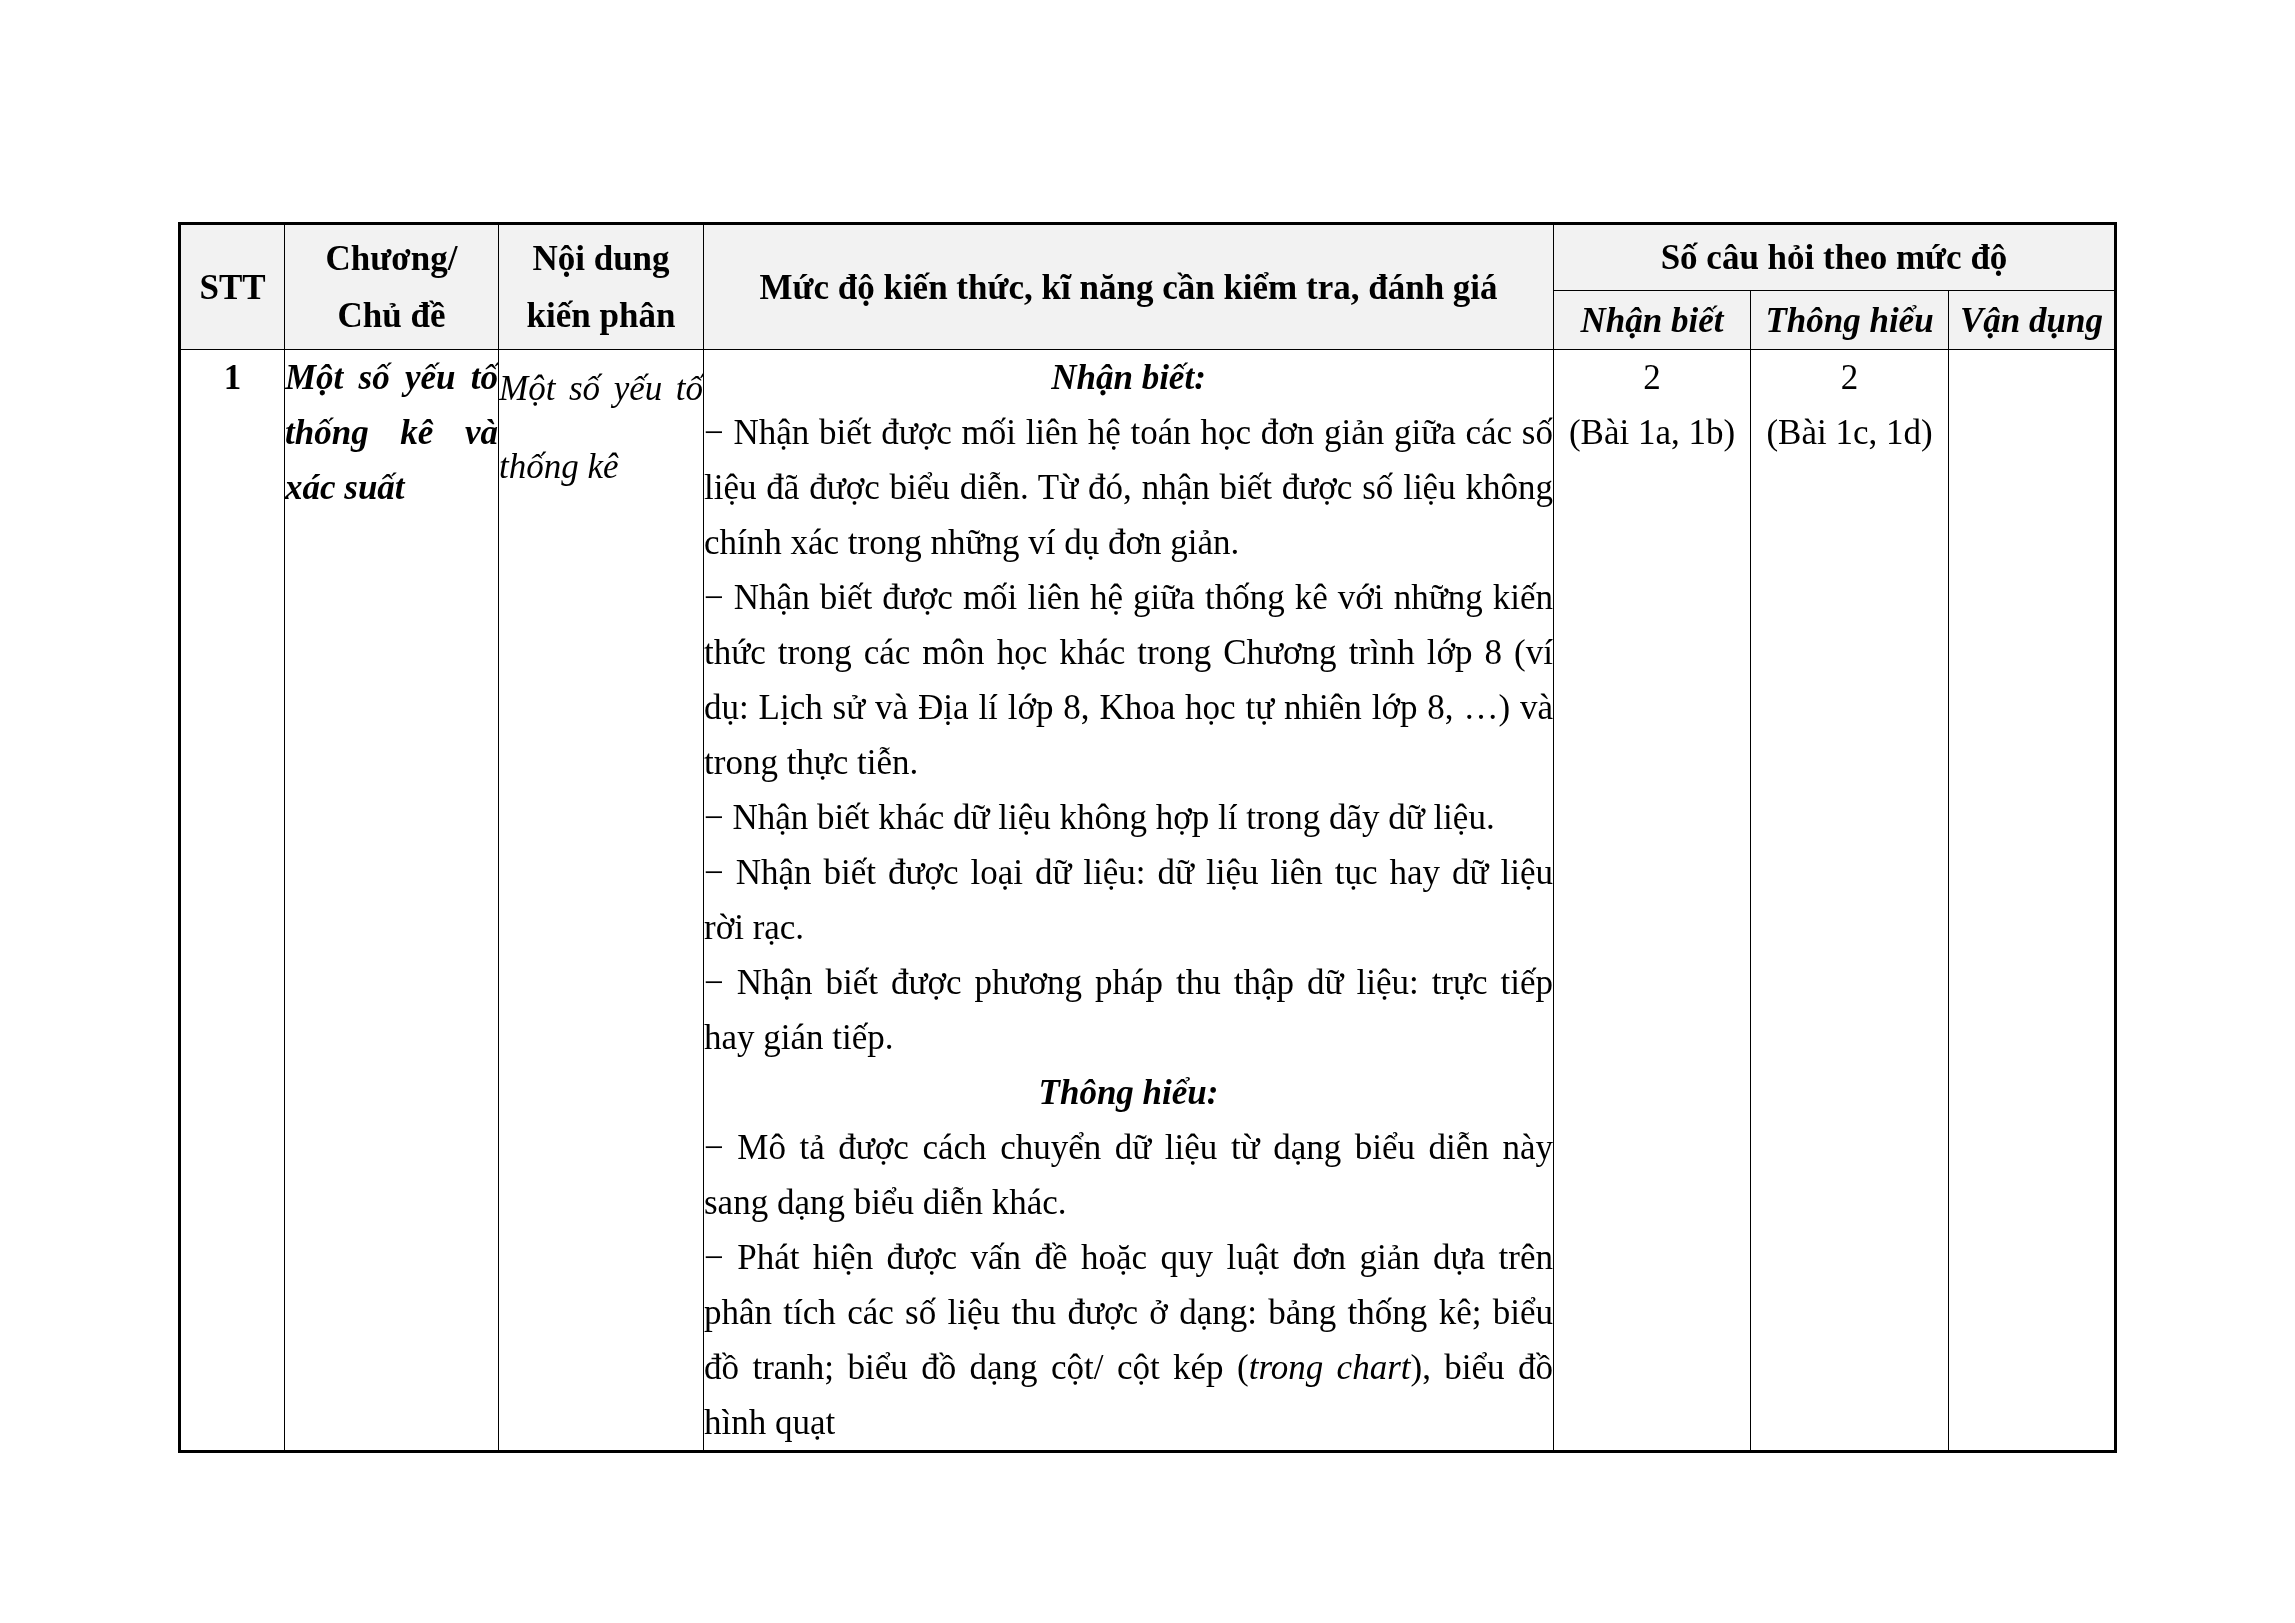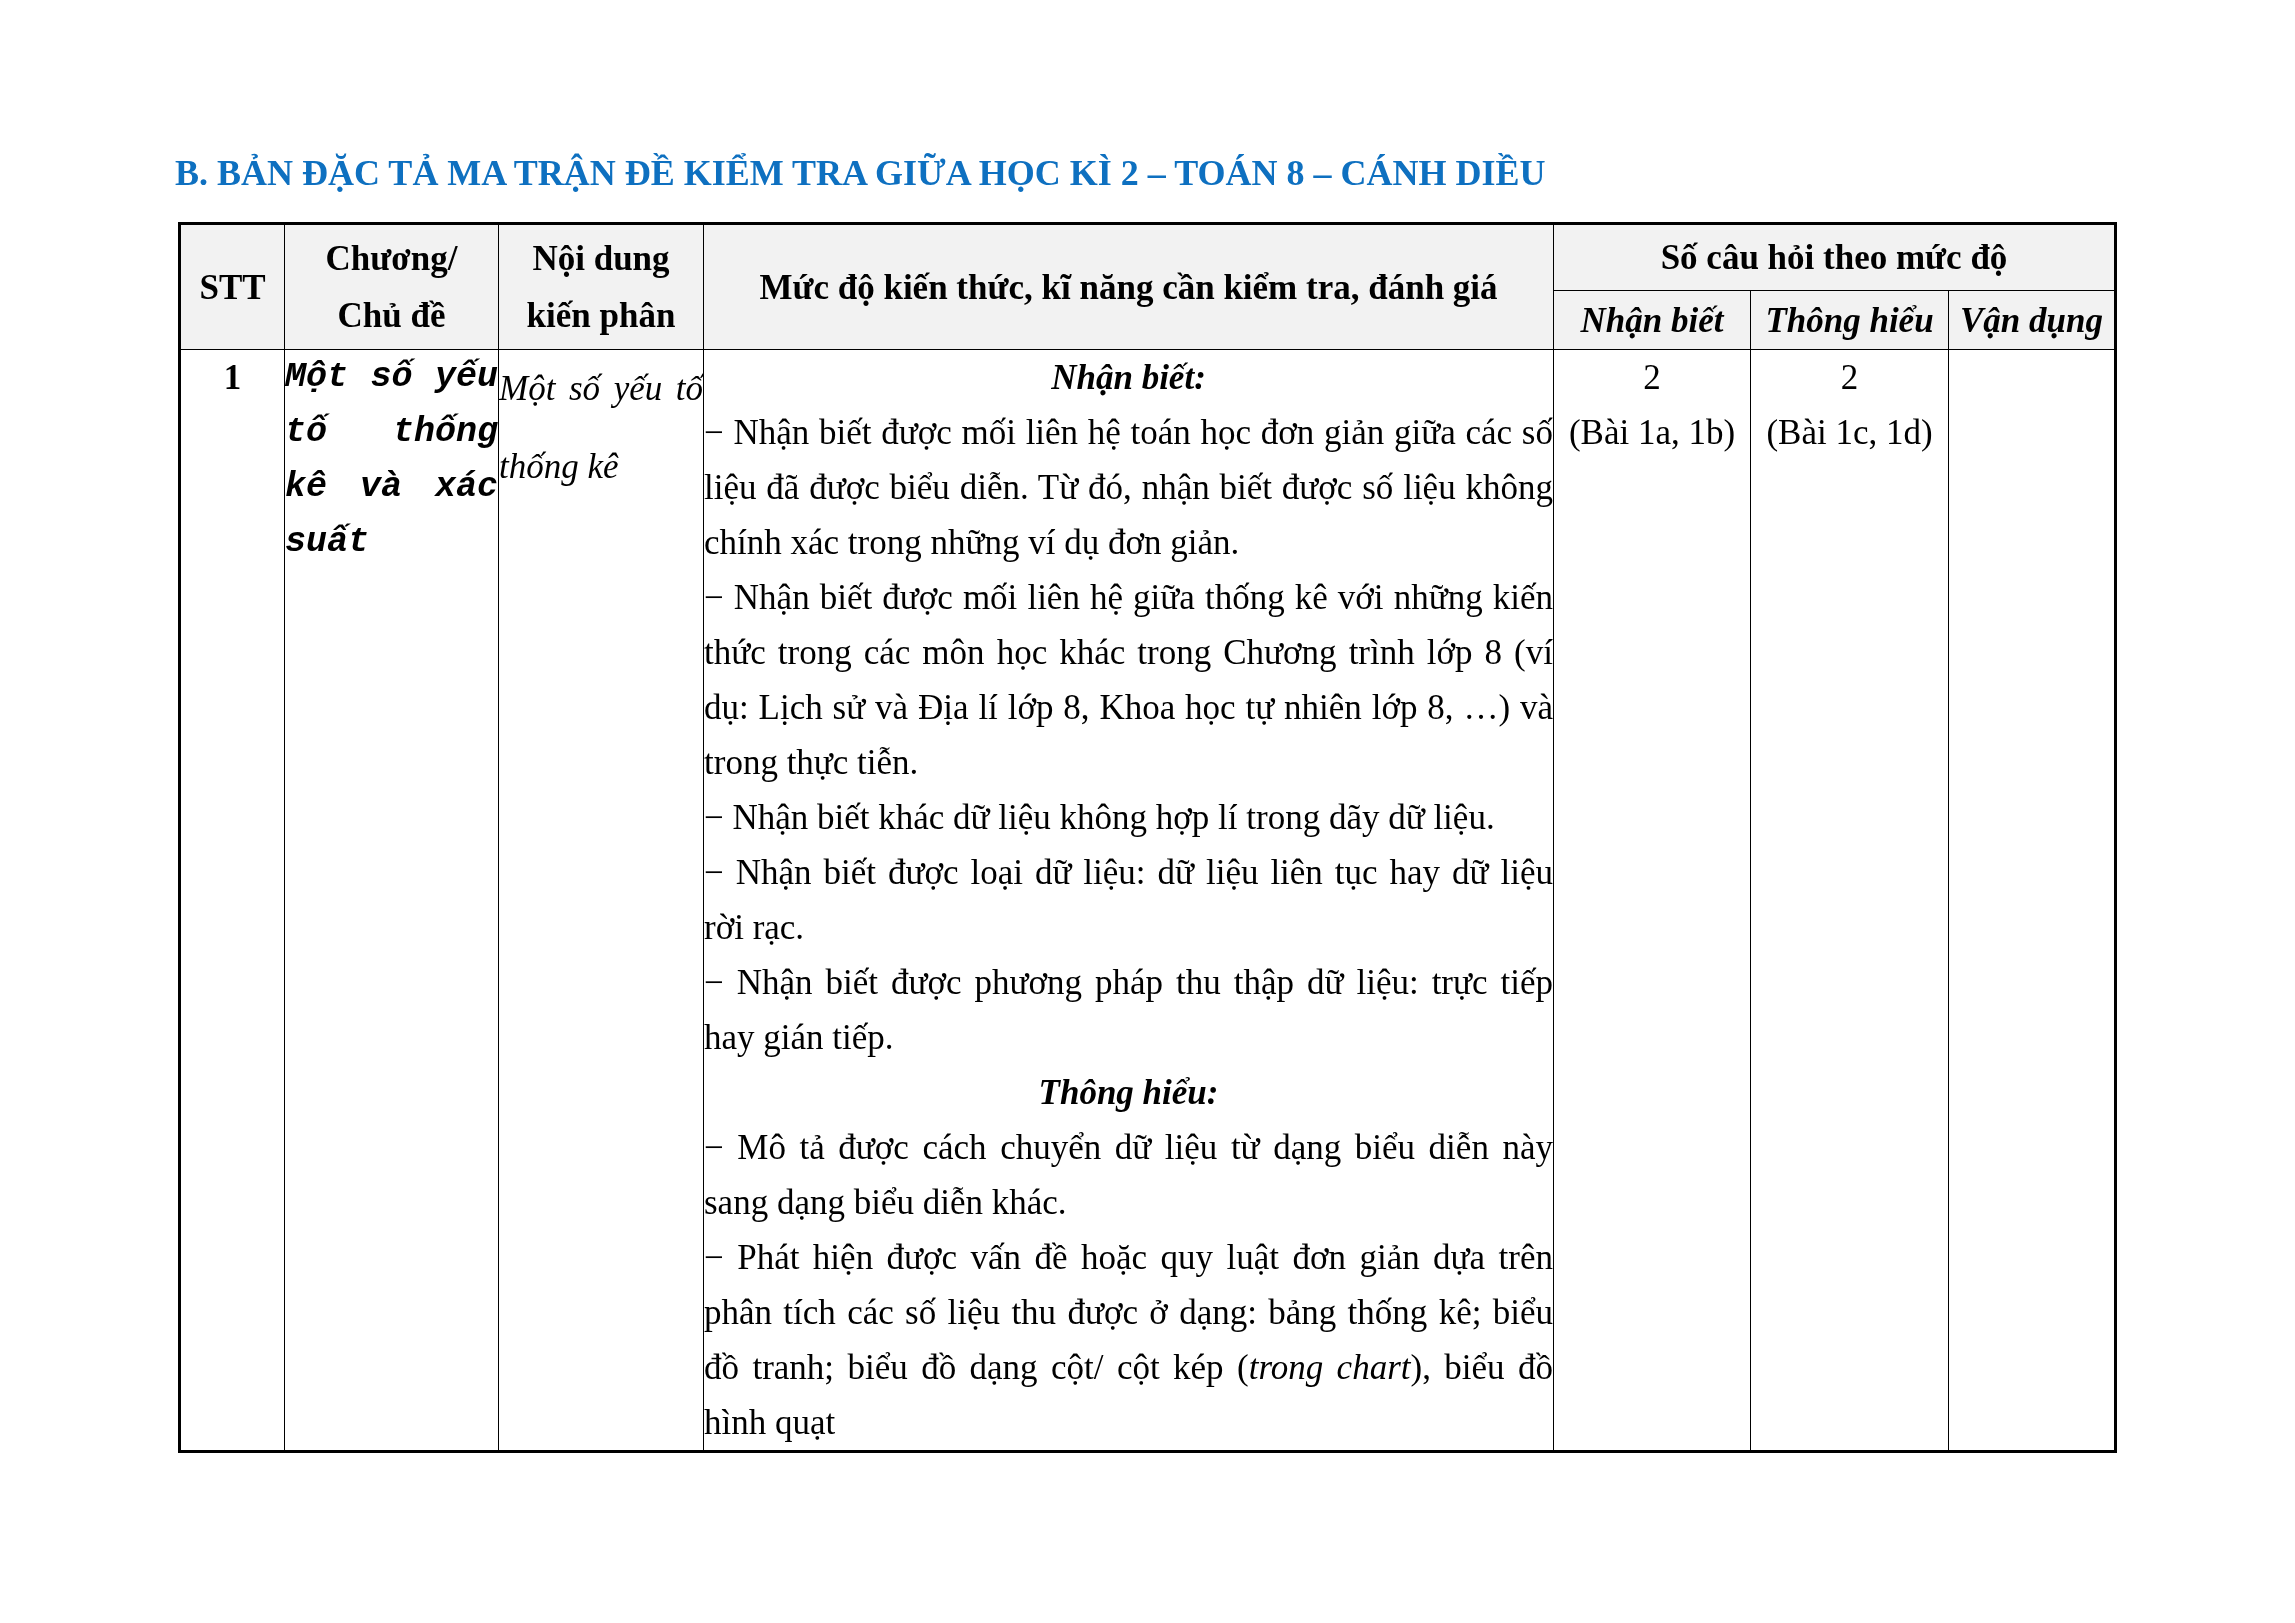--- a/index.html
+++ b/index.html
@@ -54,21 +54,20 @@
     font-weight: bold;
     padding-top: 6.3px;
     line-height: 55px;
   }
   td.cell-chapter {
     font-weight: bold;
     font-style: italic;
     text-align: justify;
     padding: 6.3px 14px 0 15.7px;
     line-height: 55px;
-    font-family: Liberation Mono, monospace;
   }
   td.cell-content {
     font-style: italic;
     text-align: justify;
     padding: 6.3px 12.6px 0 14px;
     line-height: 78px;
   }
   td.cell-details {
     text-align: justify;
     padding: 4.7px 20.4px 7.9px 23.6px;
@@ -85,21 +84,20 @@
     text-align: center;
     padding-top: 6.3px;
     line-height: 55px;
   }
 </style>
 </head>
 <body>
 
 <div class="page">
 
-  <div class="doc-title">B. BẢN ĐẶC TẢ MA TRẬN ĐỀ KIỂM TRA GIỮA HỌC KÌ 2 – TOÁN 8 – CÁNH DIỀU</div>
 
   <table class="spec">
     <colgroup>
       <col style="width:105px">
       <col style="width:214px">
       <col style="width:205px">
       <col style="width:850px">
       <col style="width:197px">
       <col style="width:198px">
       <col style="width:167px">

